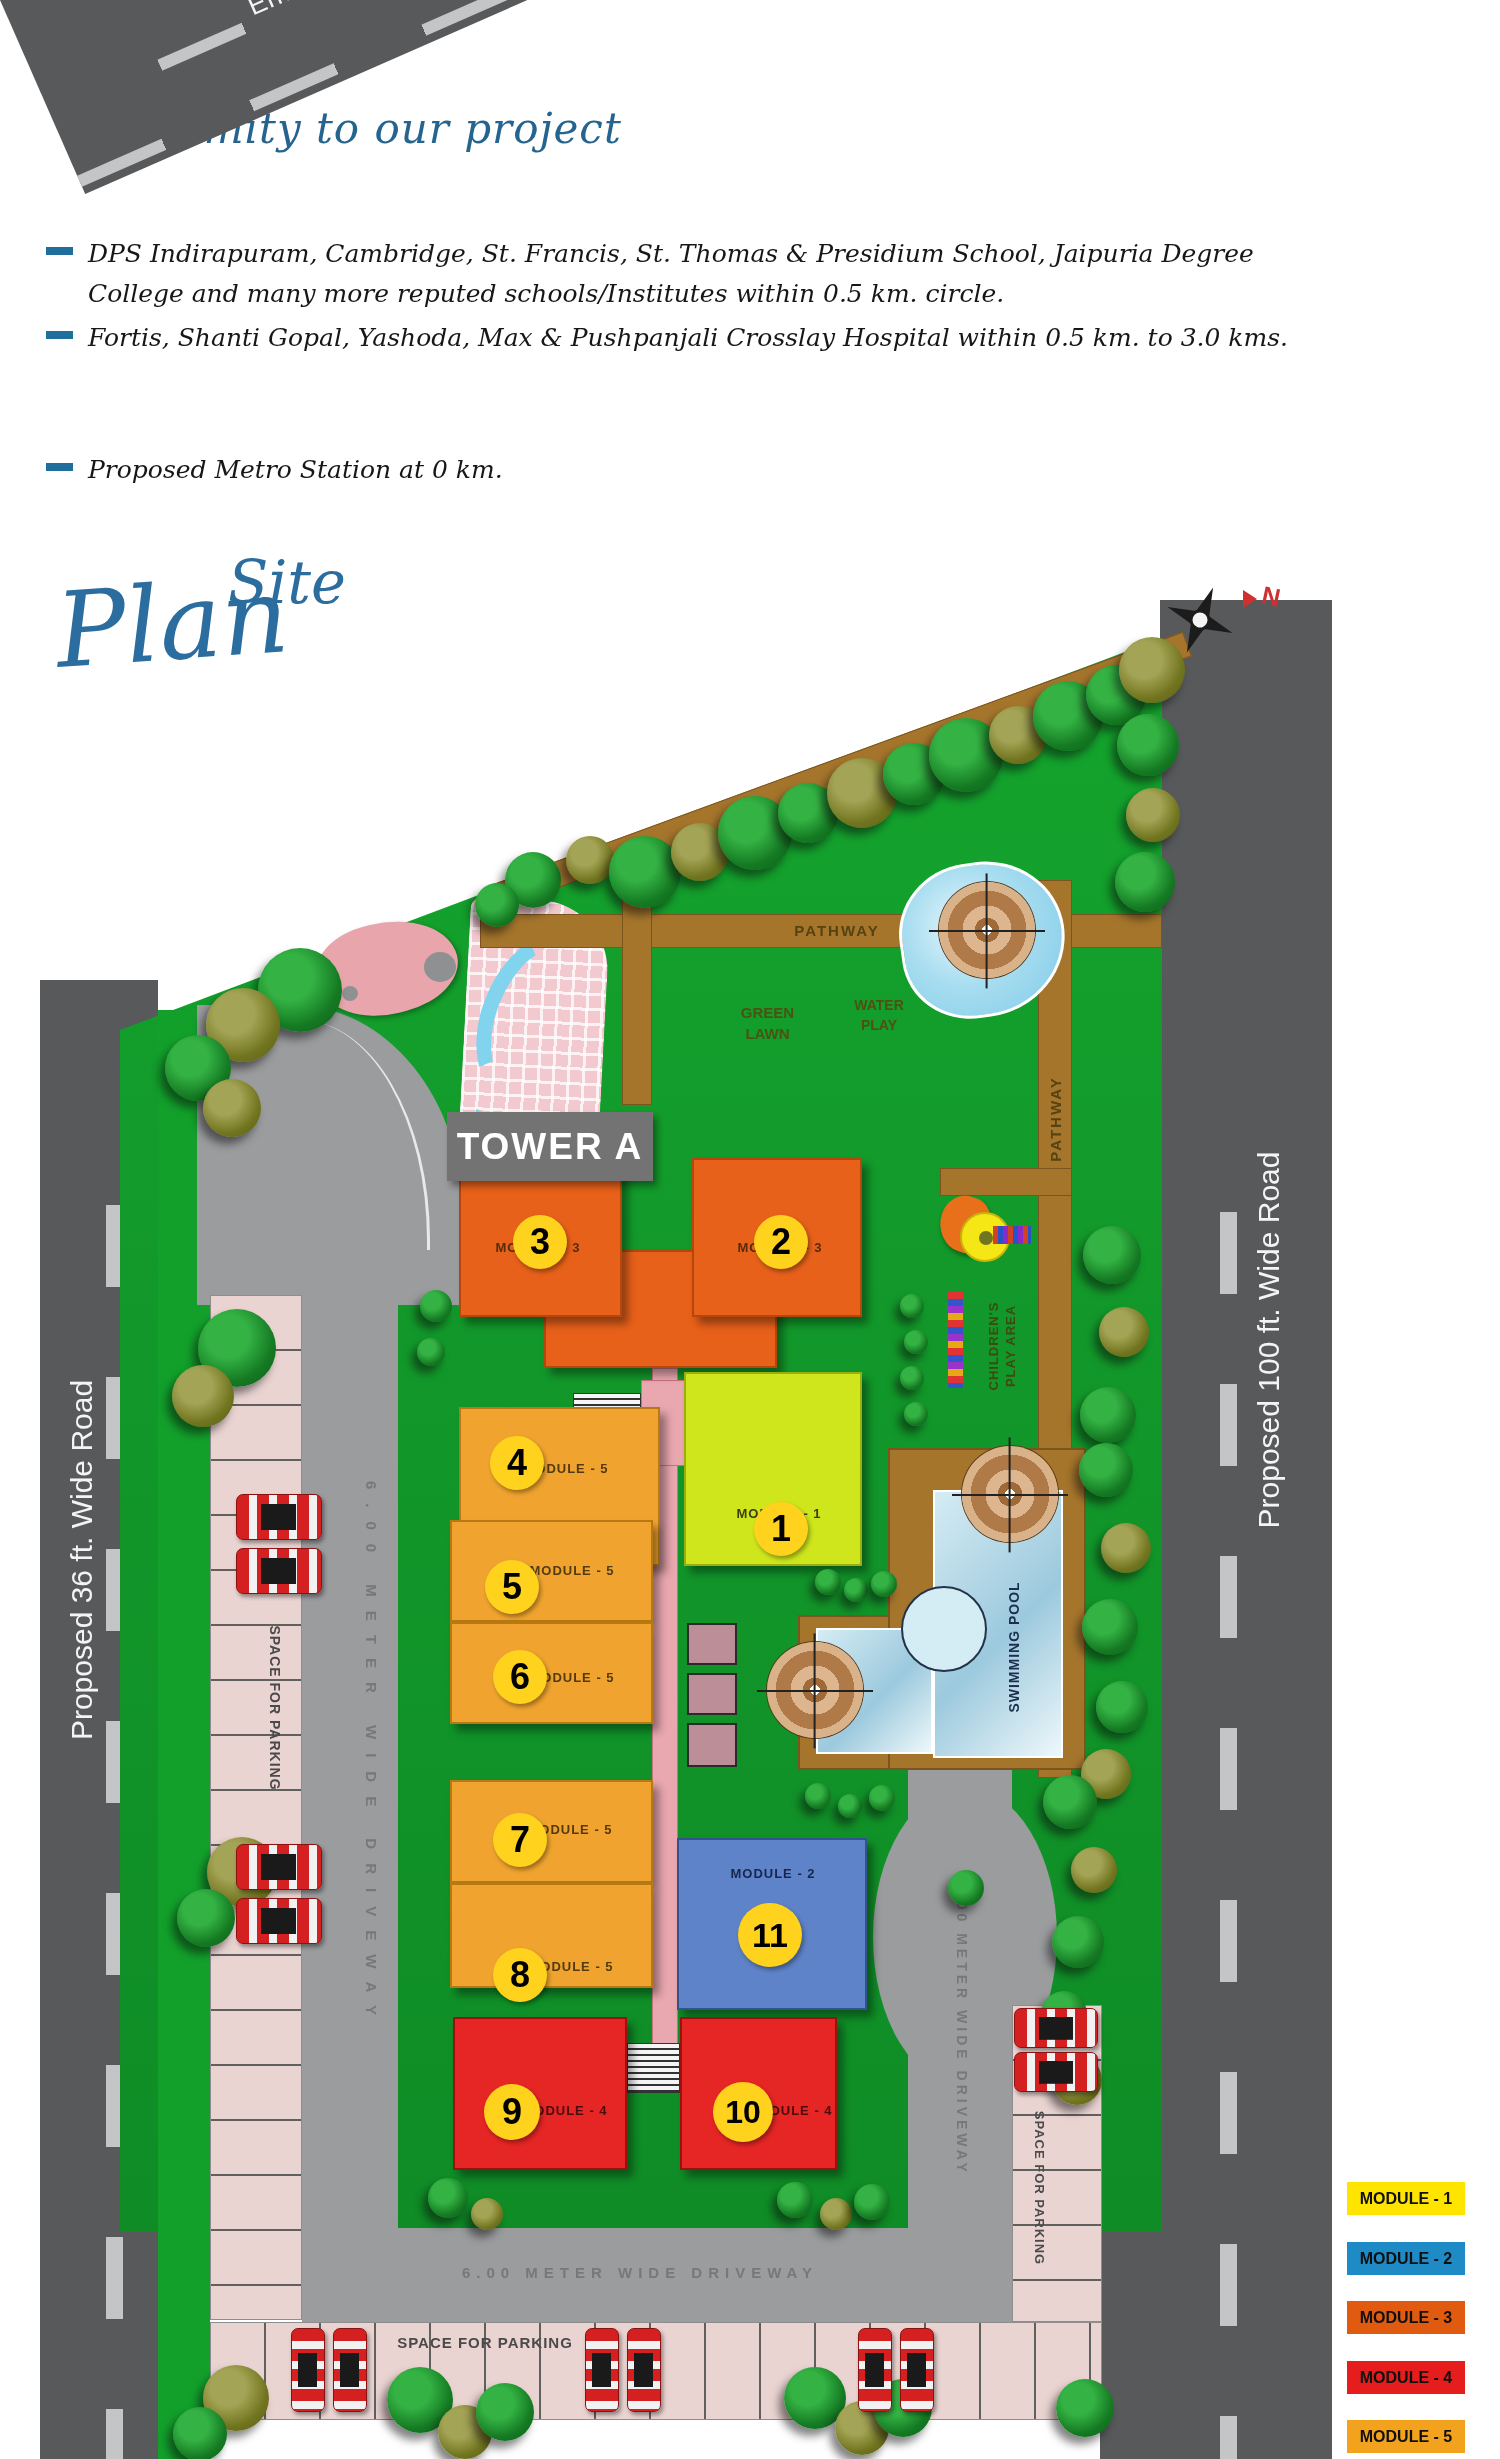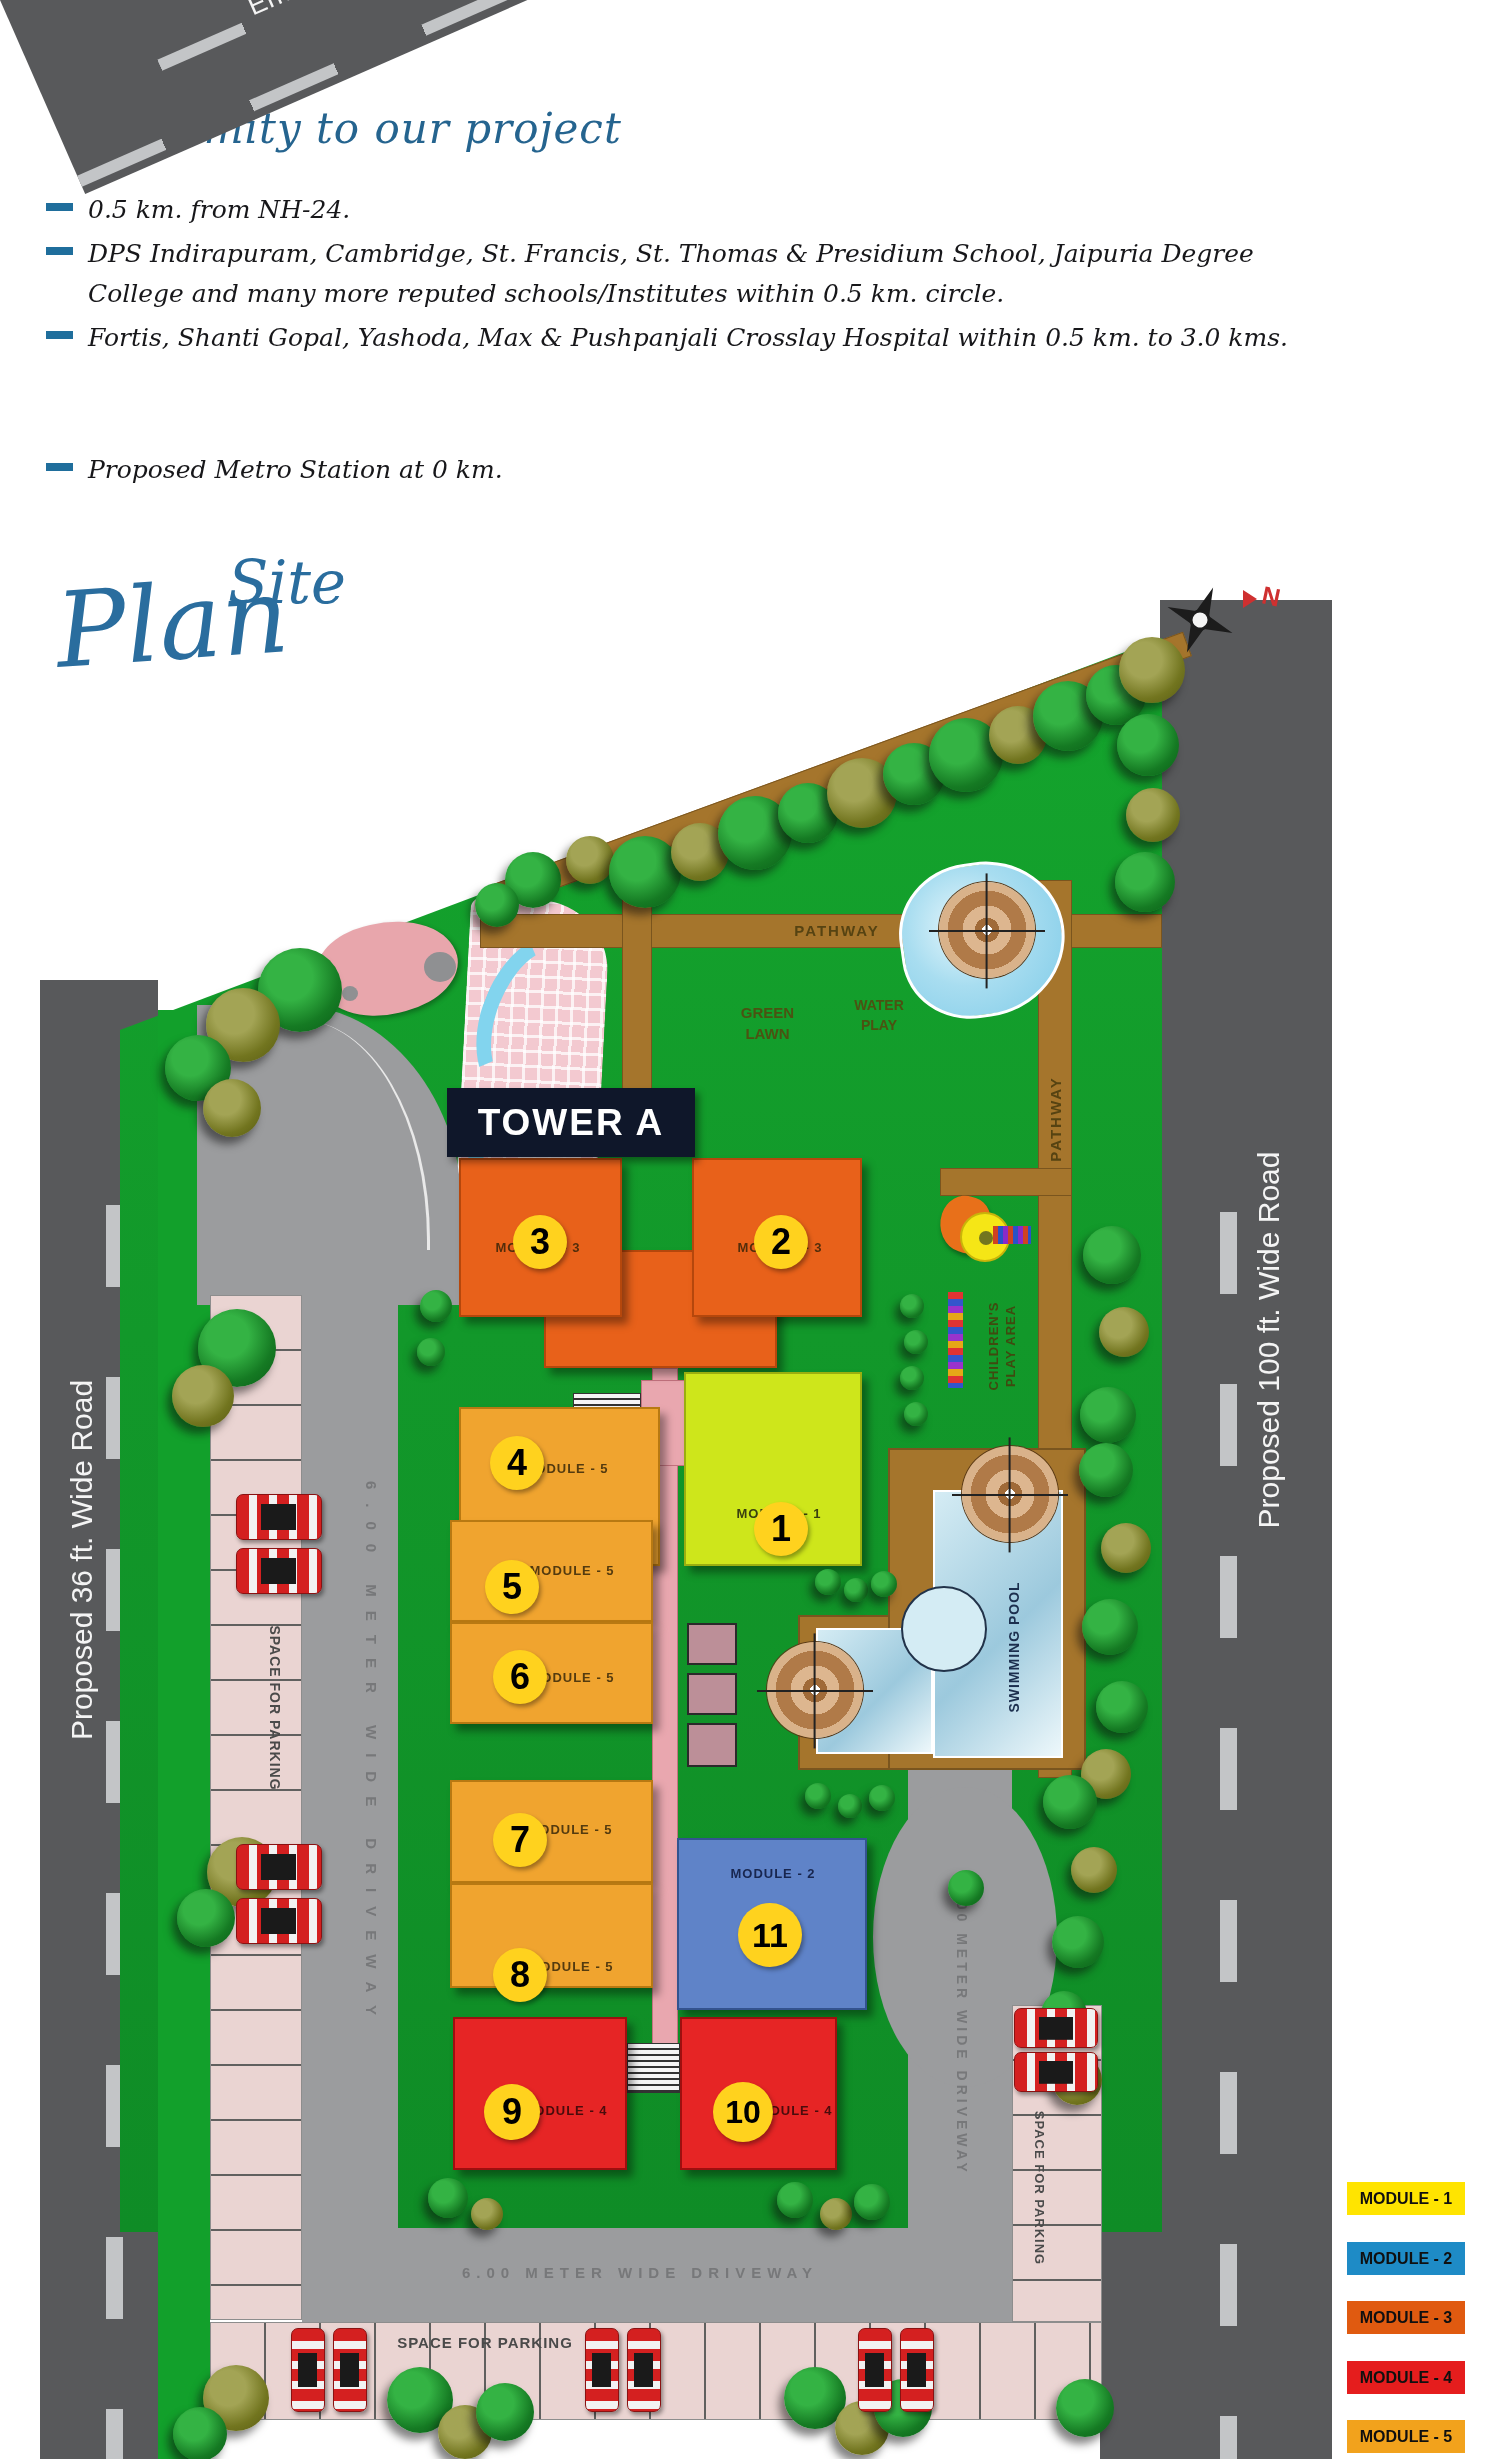--- a/index.html
+++ b/index.html
@@ -68,21 +68,21 @@
   .blabel { position:absolute; font-size:13px; font-weight:bold; letter-spacing:1px;
             color:rgba(45,32,8,.8); white-space:nowrap; transform:translateX(-50%); }
   .blabel.on-blue { color:#18264f; } .blabel.on-red { color:#4a0c0c; } .blabel.on-yg { color:#3a3f10; }
   .marker { position:absolute; background:#ffd21e; border-radius:50%; color:#000; font-weight:bold;
             display:flex; align-items:center; justify-content:center; box-shadow:2px 3px 4px rgba(0,0,0,.35);
             font-size:36px; }
   .spine { position:absolute; background:#e9a7af; border:1px solid #c4737f; }
   .hatch { position:absolute; background:repeating-linear-gradient(180deg,#f5f5f5 0 4px, #333 4px 6px);
            border:1px solid #333; }
   .mauve { position:absolute; background:#bc8f98; border:2px solid #2a2a2a; }
-  .banner { position:absolute; left:447px; top:1088px; width:248px; height:69px; background:#0f172a;
+  .banner { position:absolute; left:447px; top:1112px; width:206px; height:69px; background:#737373;
             color:#fff; font-size:37px; font-weight:bold; letter-spacing:2px;
             display:flex; align-items:center; justify-content:center; box-shadow:4px 5px 7px rgba(0,0,0,.4); }
 
   
   .deck { position:absolute; background:#a5752c; border:2px solid #7a551e; }
   .pool { position:absolute; background:linear-gradient(135deg,#d5ecf4 0%, #9cc9dd 55%, #eef8fb 100%);
           border:2px solid #fff; }
 
   
   .tree { position:absolute; border-radius:50%; box-shadow:-5px 7px 9px rgba(10,10,10,.5); }
@@ -102,24 +102,20 @@
              border-radius:12px 70px 12px 90px; transform:rotate(3deg); }
   .stream { position:absolute; border:15px solid transparent; border-left-color:#82d4ee; border-radius:50%; }
 </style>
 </head>
 <body>
 
 <div class="page">
 
   <div class="title">Proximity to our project</div>
 
-  <div class="bullet" style="top:190px">
-    <span class="dash"></span>
-    <span class="btxt">0.5 km. from NH-24.</span>
-  </div>
   <div class="bullet" style="top:234px">
     <span class="dash"></span>
     <span class="btxt">DPS Indirapuram, Cambridge, St. Francis, St. Thomas &amp; Presidium School, Jaipuria Degree College and many more reputed schools/Institutes within 0.5 km. circle.</span>
   </div>
   <div class="bullet" style="top:318px">
     <span class="dash"></span>
     <span class="btxt">Fortis, Shanti Gopal, Yashoda, Max &amp; Pushpanjali Crosslay Hospital within 0.5 km. to 3.0 kms.</span>
   </div>
   <div class="bullet" style="top:450px">
     <span class="dash"></span>

